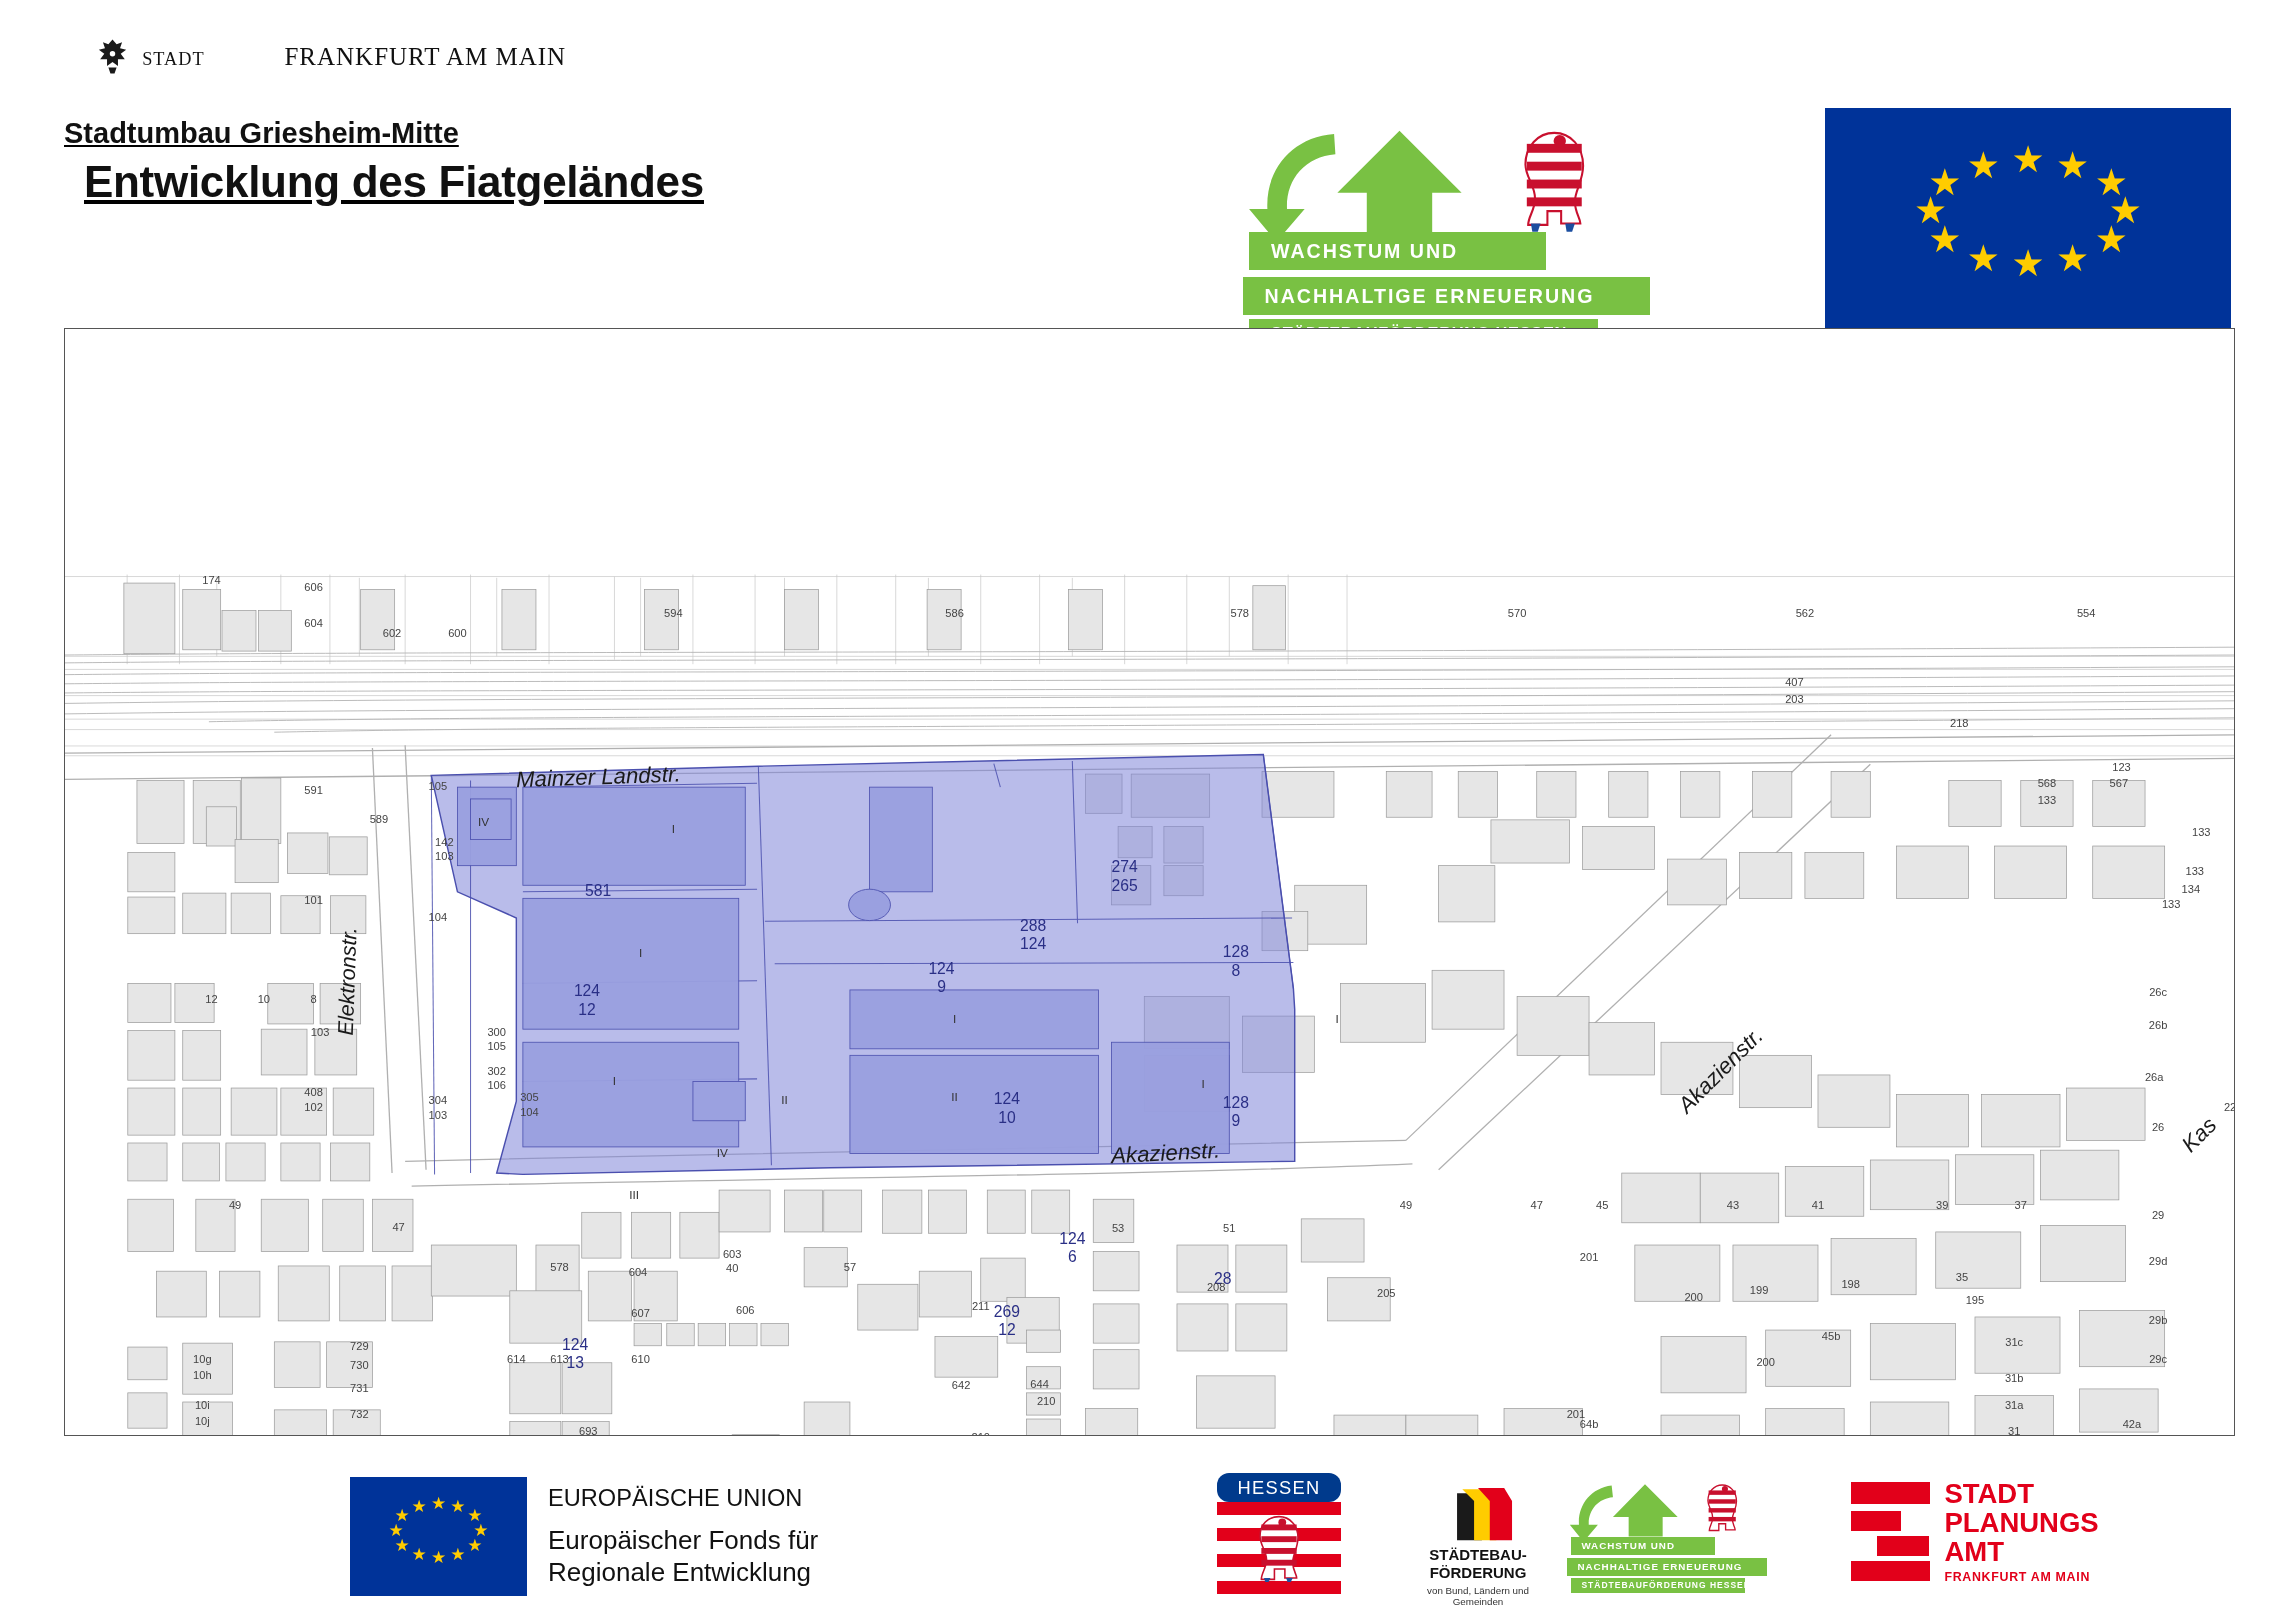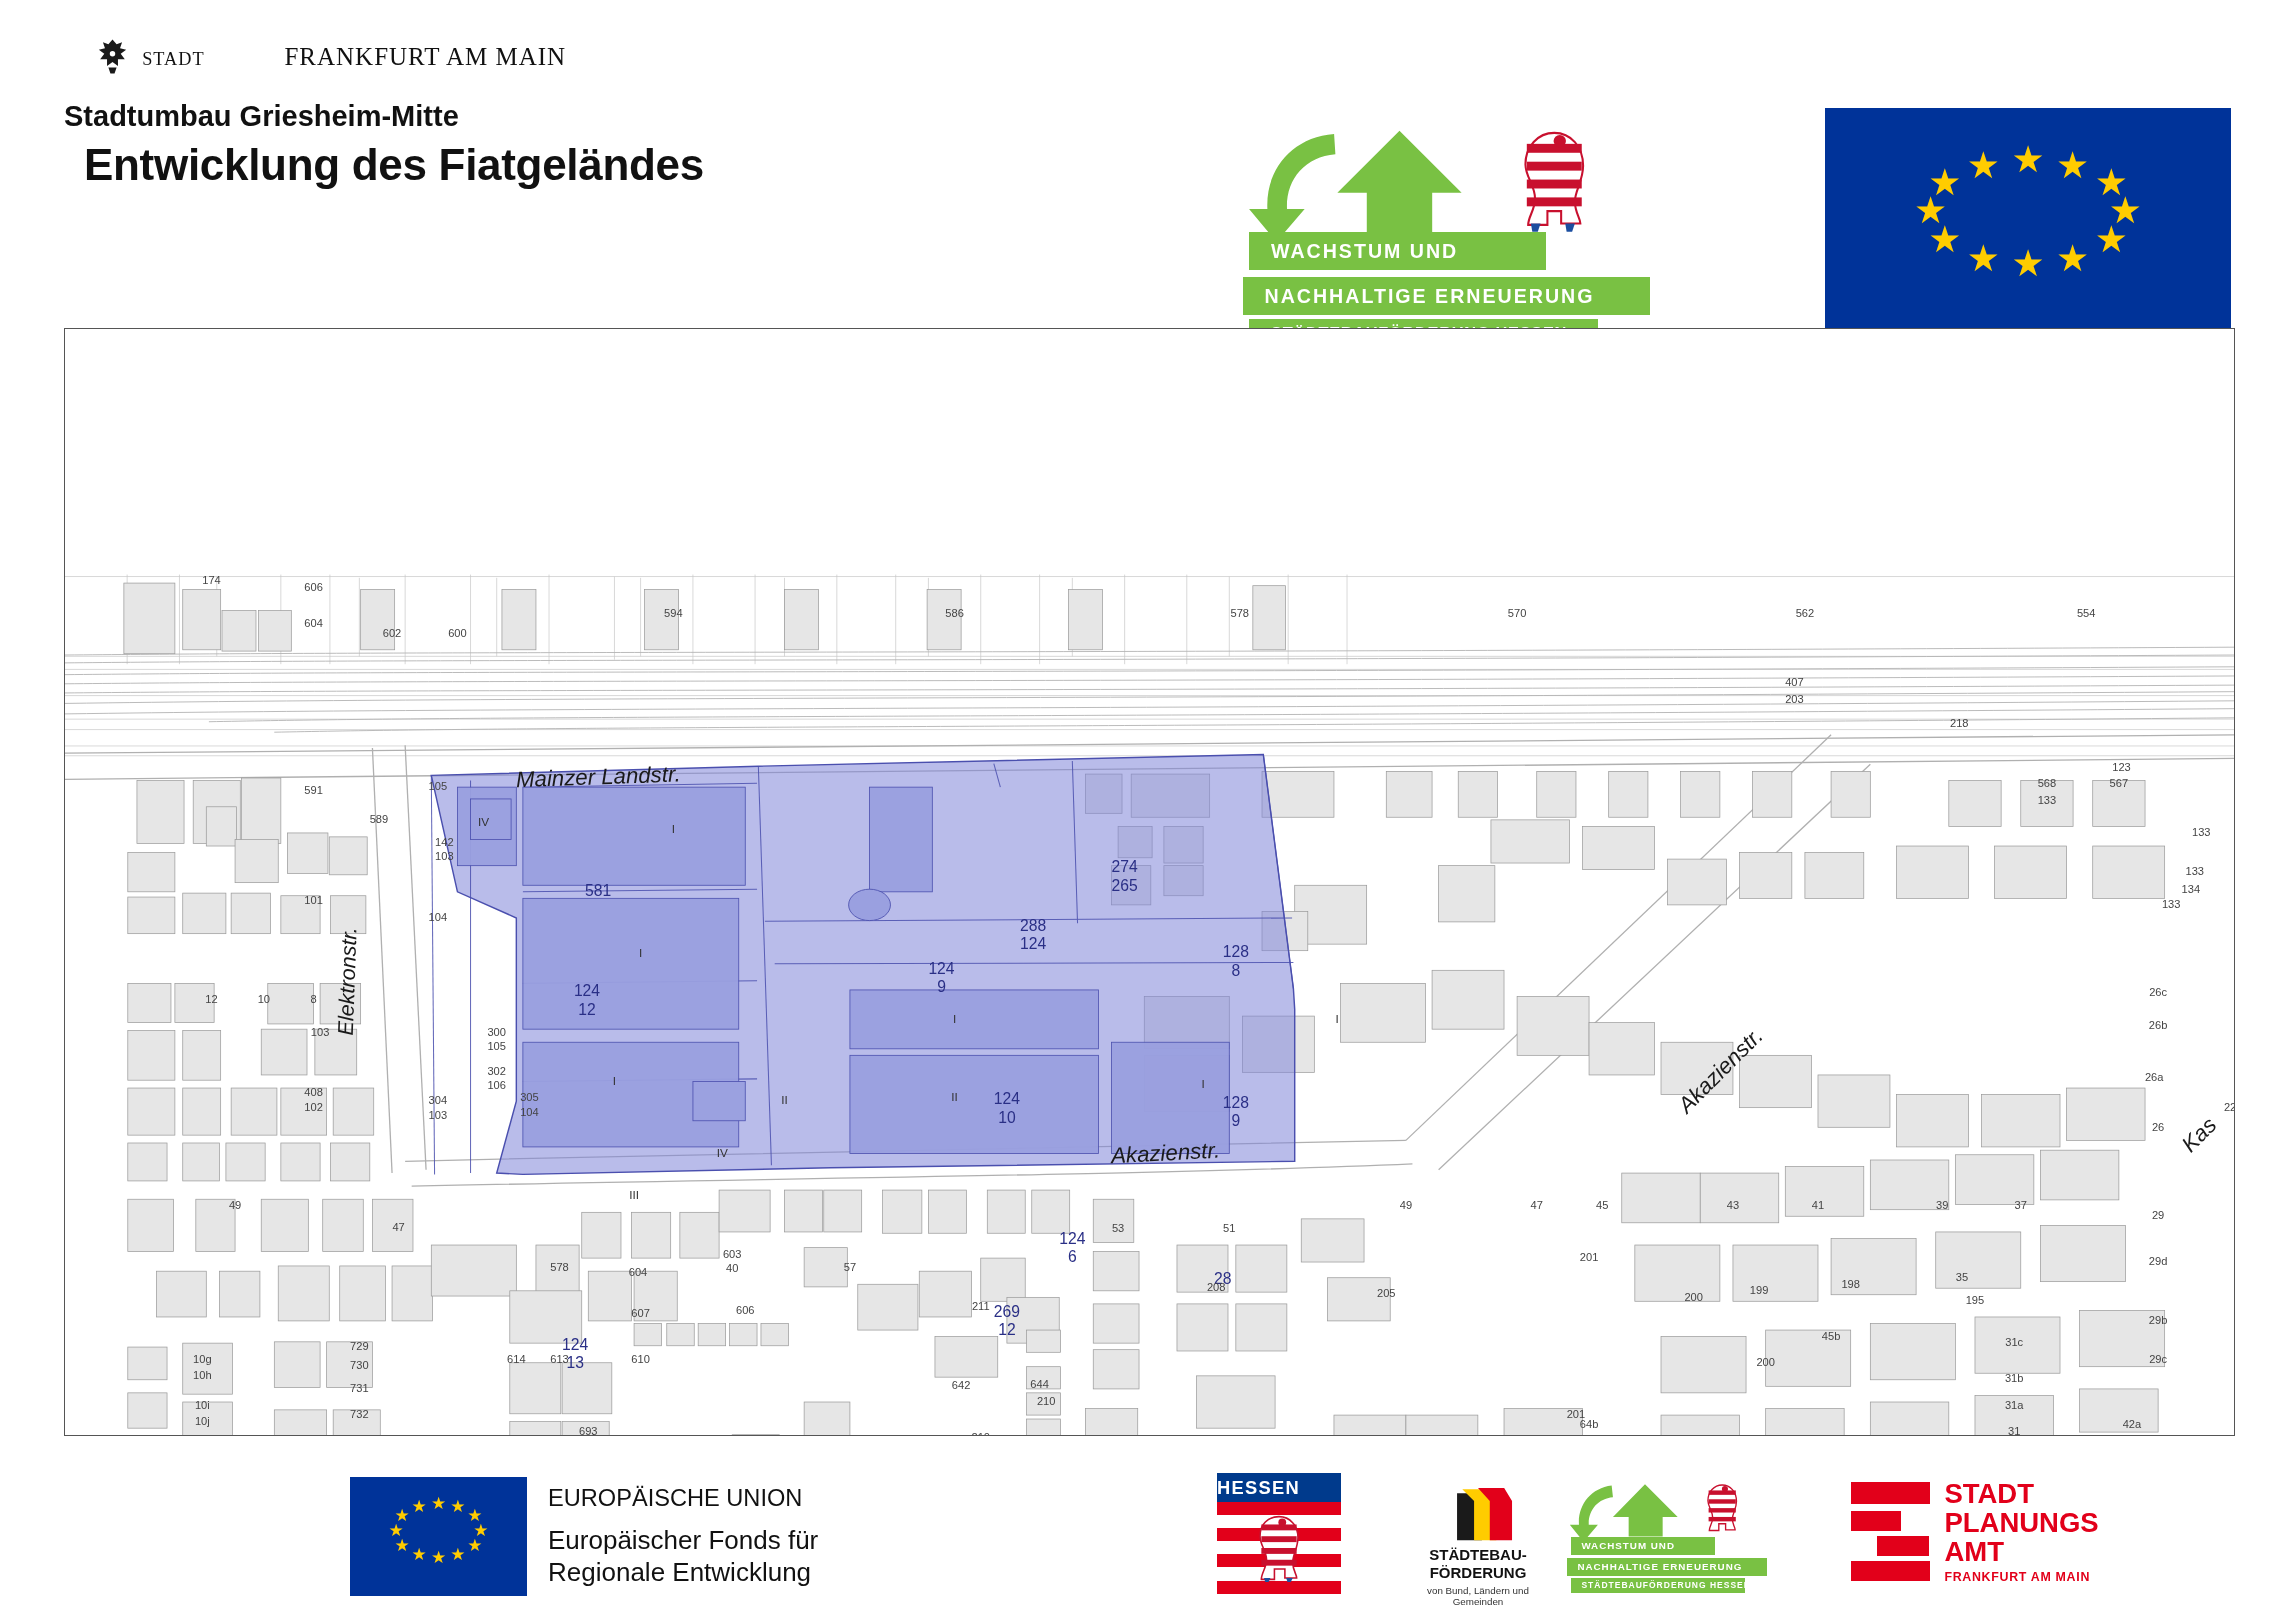--- a/index.html
+++ b/index.html
@@ -37,21 +37,21 @@
     font-size: 25px;
     letter-spacing: 1px;
     color: #111;
     white-space: nowrap;
   }
   #city-logo .wordmark .small {
     font-size: 18.3px;
   }
   #title-block {
     position: absolute;
-    left: 64px; top: 100px;
+    left: 64px; top: 117px; text-decoration: underline;
   }
   #title-sub {
     font-size: 29px;
     font-weight: bold;
     color: #111;
     margin-bottom: 6.5px;
   }
   #title-main {
     font-size: 44px;
     font-weight: bold;
@@ -164,23 +164,24 @@
     font-size: 16.4px; line-height: 1.3; color: #111; padding-top: 2.6px;
   }
 
   #hessen-flag {
     position: absolute;
     left: 1217px; top: 14.4px;
     width: 124px;
   }
   #hessen-flag .cap {
     background: #003a8c; color: #fff;
-    font-weight: bold; font-size: 18.3px;
-    letter-spacing: 1.3px; 
+    font-weight: normal; font-size: 18.3px;
+    letter-spacing: 1.3px; text-align: center;
     padding: 3.3px 0;
+    border-radius: 12px;
   }
   #hessen-flag .stripes { height: 92px; position: relative; }
   #hessen-flag .stripes .s {
     position:absolute; left:0; width:100%; height: 13px;
   }
 
   #staedtebau {
     position: absolute;
     left: 1403px; top: 25px;
     width: 150px; text-align: center;

